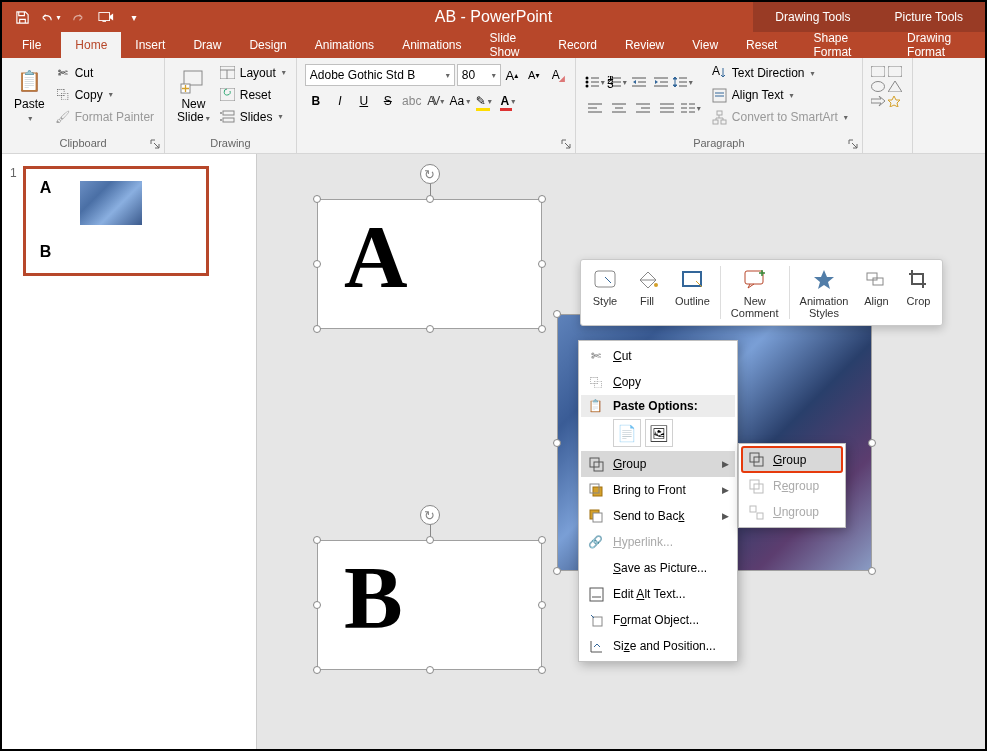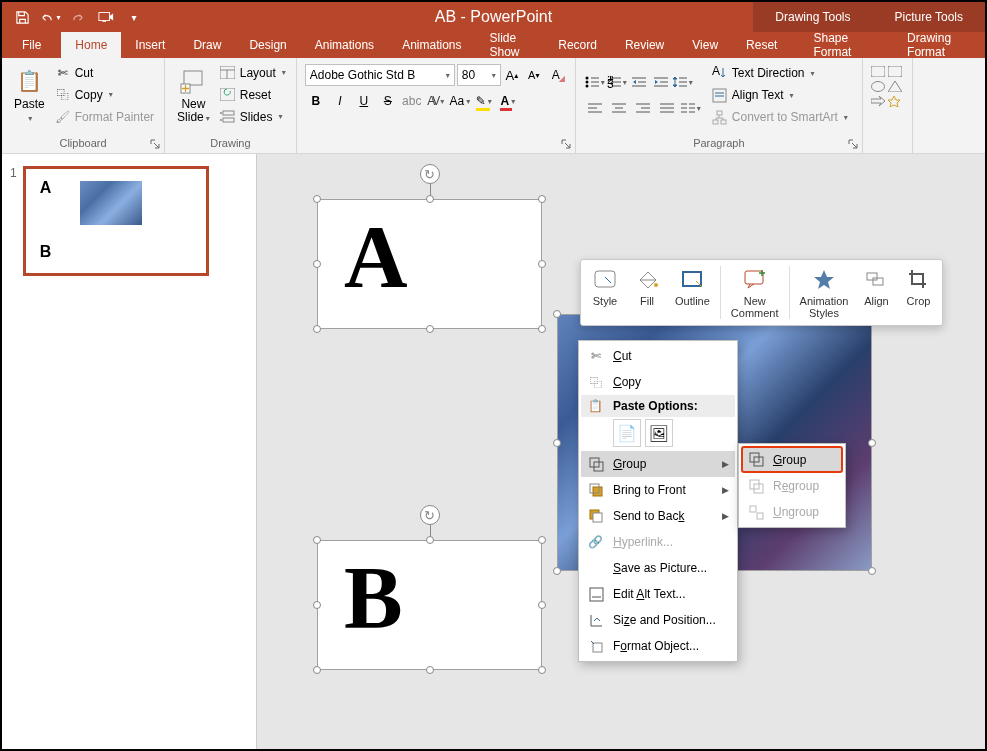--- a/index.html
+++ b/index.html
@@ -608,35 +608,35 @@
             <svg width="15" height="15">
               <rect x="1" y="1" width="13" height="13" fill="none" stroke="#555"></rect>
               <line x1="3" y1="10" x2="12" y2="10" stroke="#555"></line>
             </svg>
           </span>
           <span>Edit <span class="under">A</span>lt Text...</span>
         </div>
       <div class="ctx-item">
           <span class="ci">
             <svg width="15" height="15">
+              <rect x="4" y="4" width="9" height="9" fill="none" stroke="#888"></rect>
+              <path d="M2 2l3 3" stroke="#369"></path>
+            </svg>
+          </span>
+          <span>F<span class="under">o</span>rmat Object...</span>
+        </div>
+      <div class="ctx-item">
+          <span class="ci">
+            <svg width="15" height="15">
               <path d="M2 13h11M2 13v-11" fill="none" stroke="#555"></path>
               <path d="M5 8l3-3 3 3" fill="none" stroke="#369"></path>
             </svg>
           </span>
           <span>Si<span class="under">z</span>e and Position...</span>
         </div>
-      <div class="ctx-item">
-          <span class="ci">
-            <svg width="15" height="15">
-              <rect x="4" y="4" width="9" height="9" fill="none" stroke="#888"></rect>
-              <path d="M2 2l3 3" stroke="#369"></path>
-            </svg>
-          </span>
-          <span>F<span class="under">o</span>rmat Object...</span>
-        </div>
     </div>
 
     <div class="sub-menu" style="top:289px;left:481px">
       <div class="ctx-item highlighted">
           <span class="ci">
             <svg width="15" height="15">
               <rect x="1" y="1" width="9" height="9" fill="none" stroke="#555"></rect>
               <rect x="5" y="5" width="9" height="9" fill="none" stroke="#555"></rect>
             </svg>
           </span>

